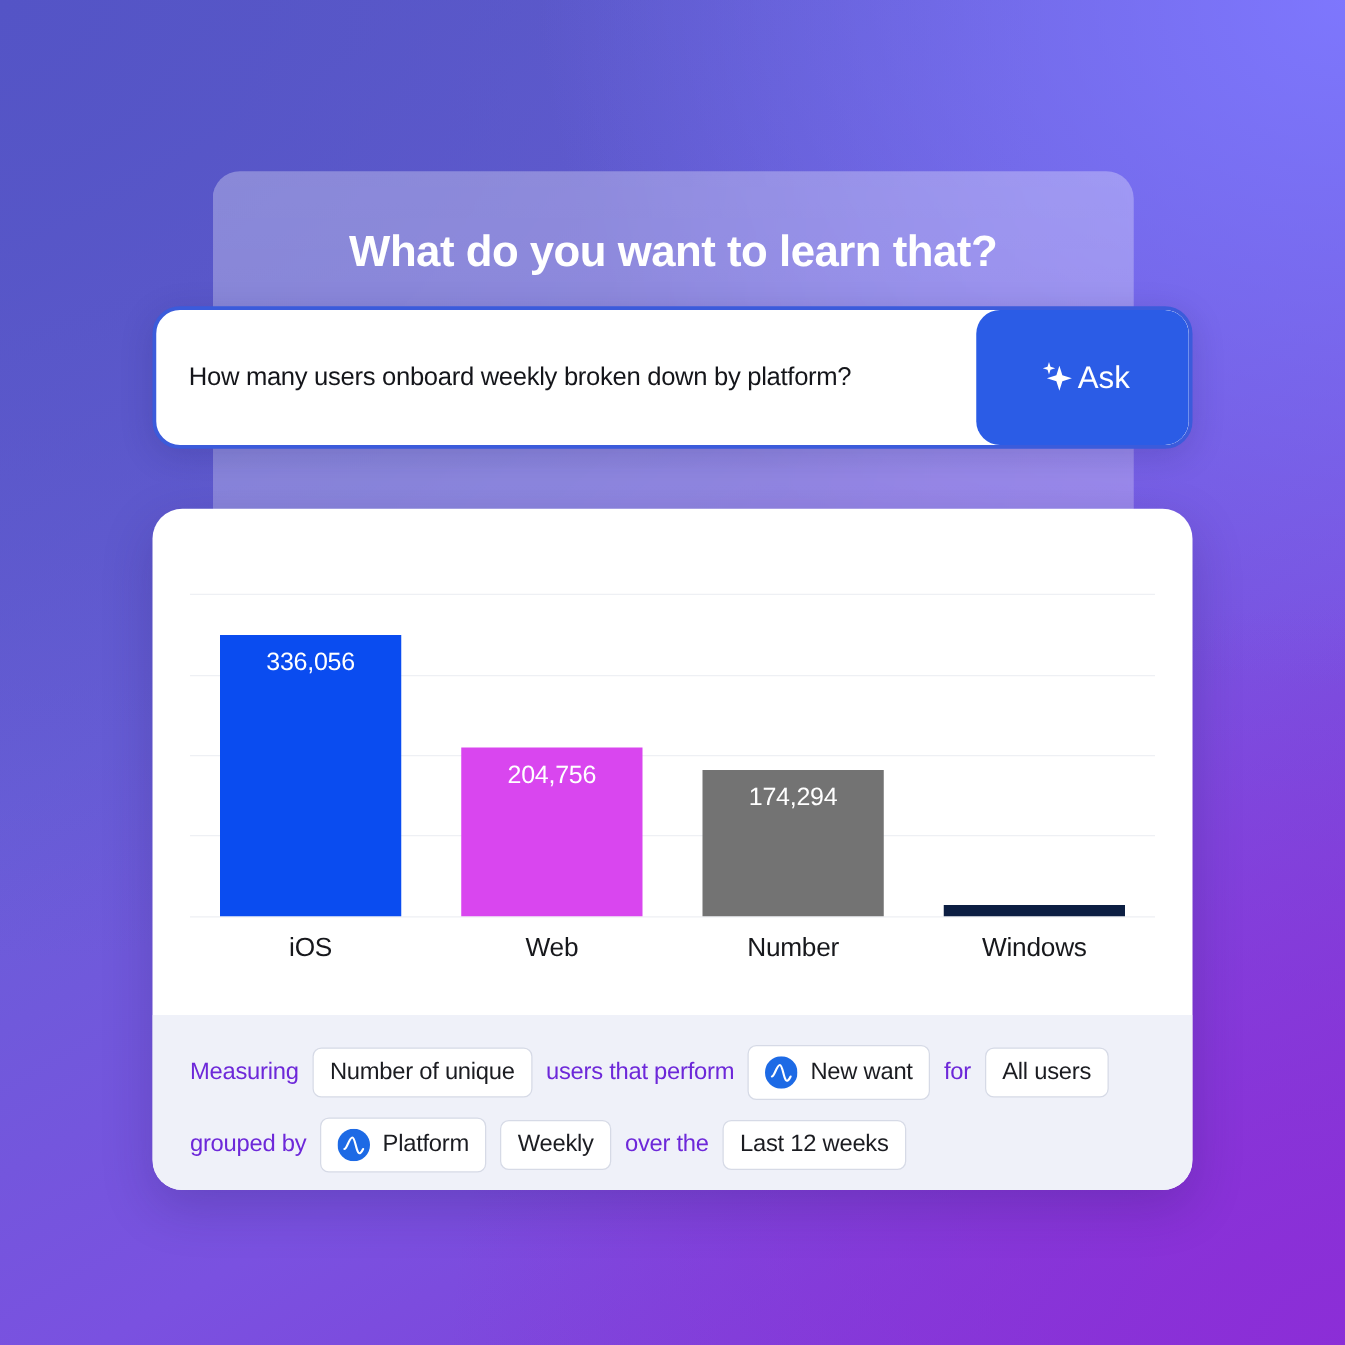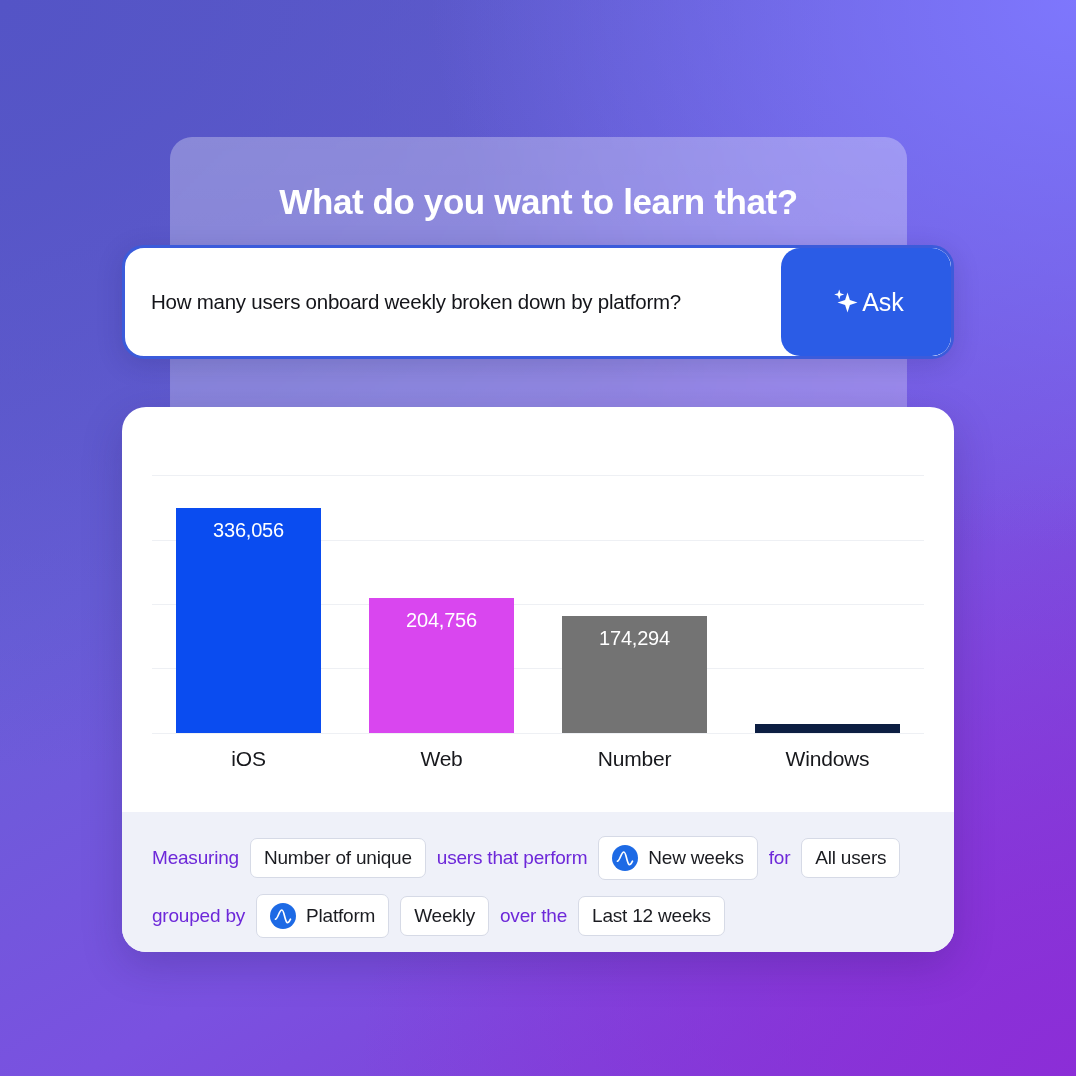--- a/index.html
+++ b/index.html
@@ -282,21 +282,21 @@
           <span>Number of unique</span>
         </span>
         <span class="qb-text">users that perform</span>
         <span class="qb-chip">
           <span>
             <svg class="amp-icon" width="26" height="26" viewBox="0 0 26 26" aria-hidden="true">
               <circle cx="13" cy="13" r="13" fill="#1d6ae5"></circle>
               <path d="M5.5 16.2 C7.6 16.2 9.3 7.0 11.9 7.0 C14.0 7.0 14.6 16.2 16.6 19.0 C17.6 20.4 19.0 19.4 20.5 16.2" fill="none" stroke="#ffffff" stroke-width="1.7" stroke-linecap="round" stroke-linejoin="round"></path>
             </svg>
           </span>
-          <span>New weeks</span>
+          <span>New want</span>
         </span>
         <span class="qb-text">for</span>
         <span class="qb-chip">
           <span>All users</span>
         </span>
       </div>
 
       <div class="qb-row">
         <span class="qb-text">grouped by</span>
         <span class="qb-chip">

